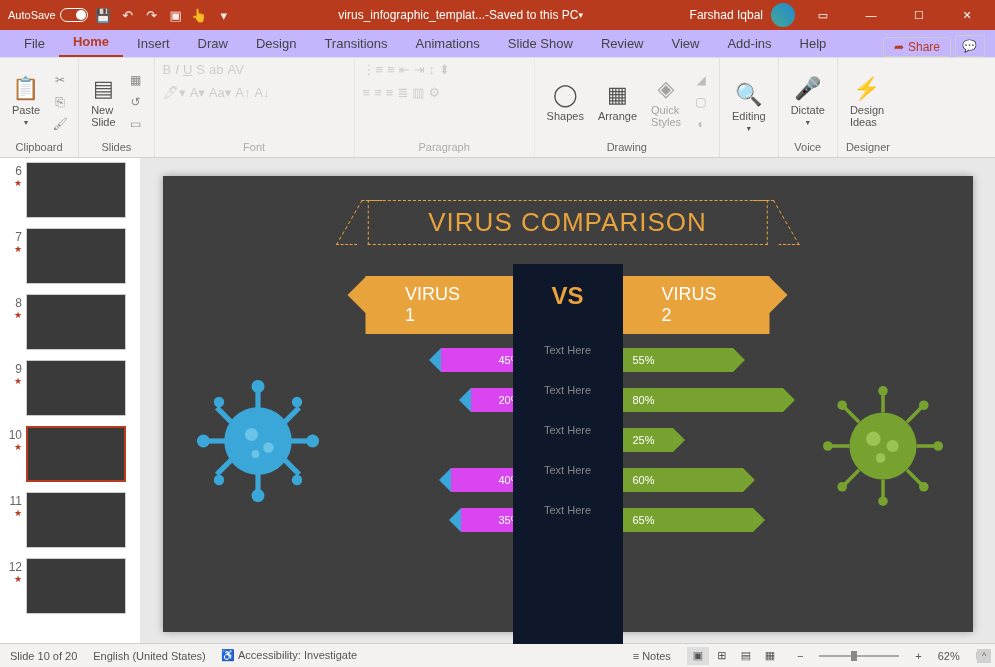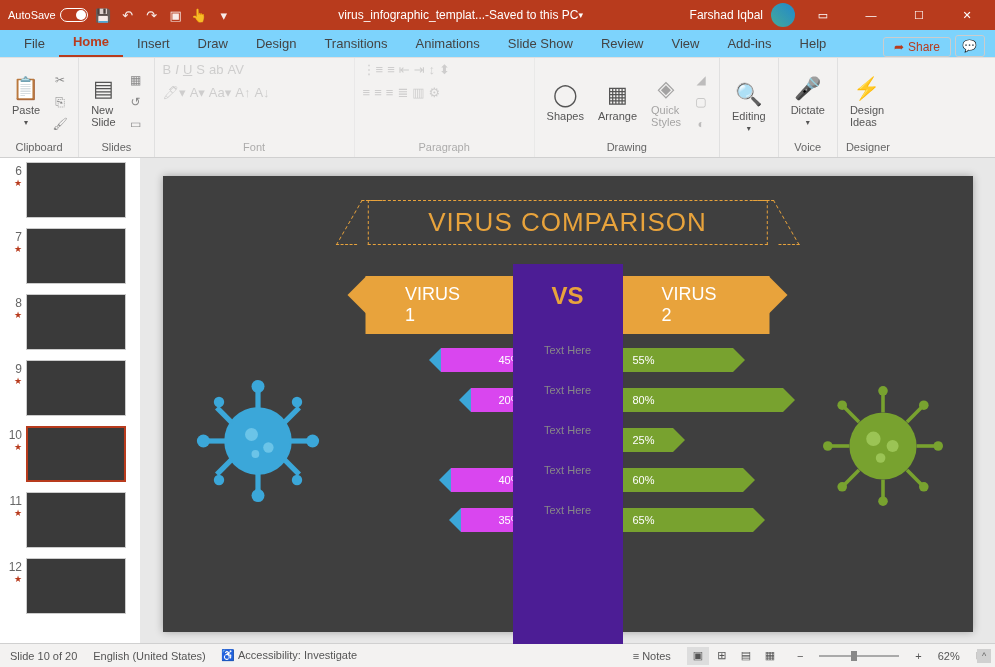--- a/index.html
+++ b/index.html
@@ -11,21 +11,21 @@
 .autosave { display: flex; align-items: center; gap: 4px; font-size: 11px; justify-content: space-between; }
 .toggle { width: 28px; height: 14px; border: 1px solid #fff; border-radius: 7px; position: relative; }
 .toggle::after { content: ""; position: absolute; right: 1px; top: 1px; width: 10px; height: 10px; border-radius: 50%; background: #fff; }
 .qat-icon { width: 16px; height: 16px; display: flex; align-items: center; justify-content: center; font-size: 13px; opacity: 0.9; }
 .titlebar .center { flex: 1; text-align: center; display: flex; justify-content: center; align-items: center; }
 .titlebar .right { display: flex; align-items: center; gap: 8px; padding-right: 8px; }
 .avatar { width: 24px; height: 24px; border-radius: 50%; background: linear-gradient(45deg, #4a9, #28c); }
 .winbtn { width: 40px; height: 28px; display: flex; align-items: center; justify-content: center; font-size: 11px; }
 
 
-.tabs { height: 28px; background: #7dd3fc; display: flex; align-items: flex-end; padding: 0 10px; border-bottom: 1px solid #e0e0e0; }
+.tabs { height: 28px; background: #c4b5fd; display: flex; align-items: flex-end; padding: 0 10px; border-bottom: 1px solid #e0e0e0; }
 .tab { padding: 6px 14px; font-size: 13px; color: #444; cursor: pointer; }
 .tab.active { color: #b83b1d; border-bottom: 2px solid #b83b1d; font-weight: 600; }
 .tabs .spacer { flex: 1; }
 .share-btn { border: 1px solid #ccc; border-radius: 3px; padding: 2px 10px; font-size: 12px; color: #b83b1d; display: flex; align-items: center; gap: 4px; margin-right: 4px; }
 .comment-btn { border: 1px solid #ccc; border-radius: 3px; width: 30px; height: 22px; display: flex; align-items: center; justify-content: center; font-size: 12px; }
 
 
 .ribbon { height: 100px; background: #f3f2f1; display: flex; border-bottom: 1px solid #d0d0d0; font-size: 11px; color: #666; }
 .group { border-right: 1px solid #e0e0e0; padding: 4px 8px 2px; display: flex; flex-direction: column; justify-content: space-between; }
 .group-label { text-align: center; font-size: 11px; color: #666; padding-bottom: 2px; }
@@ -55,21 +55,21 @@
 .slide-title-box::before, .slide-title-box::after { content: ""; position: absolute; top: -1px; width: 20px; height: 100%; border: 1px dashed #e8a33c; }
 .slide-title-box::before { left: -20px; border-right: none; transform: skewX(-30deg); }
 .slide-title-box::after { right: -20px; border-left: none; transform: skewX(30deg); }
 .slide-title { color: #e8a33c; font-size: 26px; letter-spacing: 1px; }
 
 .vs-header { position: absolute; top: 100px; left: 50%; transform: translateX(-50%); display: flex; align-items: center; }
 .vs-side { background: #e8a33c; color: #fff; font-size: 18px; padding: 8px 40px; position: relative; }
 .vs-side.left::before { content: ""; position: absolute; left: -18px; top: 0; border: 19px solid transparent; border-right-color: #e8a33c; border-left: none; height: 0; }
 .vs-side.right::after { content: ""; position: absolute; right: -18px; top: 0; border: 19px solid transparent; border-left-color: #e8a33c; border-right: none; height: 0; }
 
-.center-col { position: absolute; top: 88px; left: 50%; transform: translateX(-50%); width: 110px; height: 380px; background: #4c1d95; z-index: 5; display: flex; flex-direction: column; align-items: center; }
+.center-col { position: absolute; top: 88px; left: 50%; transform: translateX(-50%); width: 110px; height: 380px; background: #0f172a; z-index: 5; display: flex; flex-direction: column; align-items: center; }
 .vs-label { color: #e8a33c; font-size: 24px; font-weight: 600; margin-top: 18px; margin-bottom: 20px; }
 .text-here { color: #888; font-size: 11px; margin: 14px 0; }
 
 .bars { position: absolute; top: 172px; width: 100%; }
 .bar-row { position: relative; height: 28px; margin-bottom: 12px; }
 .bar { position: absolute; height: 24px; color: #fff; font-size: 11px; display: flex; align-items: center; padding: 0 10px; }
 .bar.blue { background: #d946ef; right: 50%; margin-right: 37px; justify-content: flex-end; }
 .bar.blue::before { content: ""; position: absolute; left: -12px; top: 0; border: 12px solid transparent; border-right-color: #3ba7d9; border-left: none; }
 .bar.green { background: #78a22f; left: 50%; margin-left: 55px; }
 .bar.green::after { content: ""; position: absolute; right: -12px; top: 0; border: 12px solid transparent; border-left-color: #78a22f; border-right: none; }

